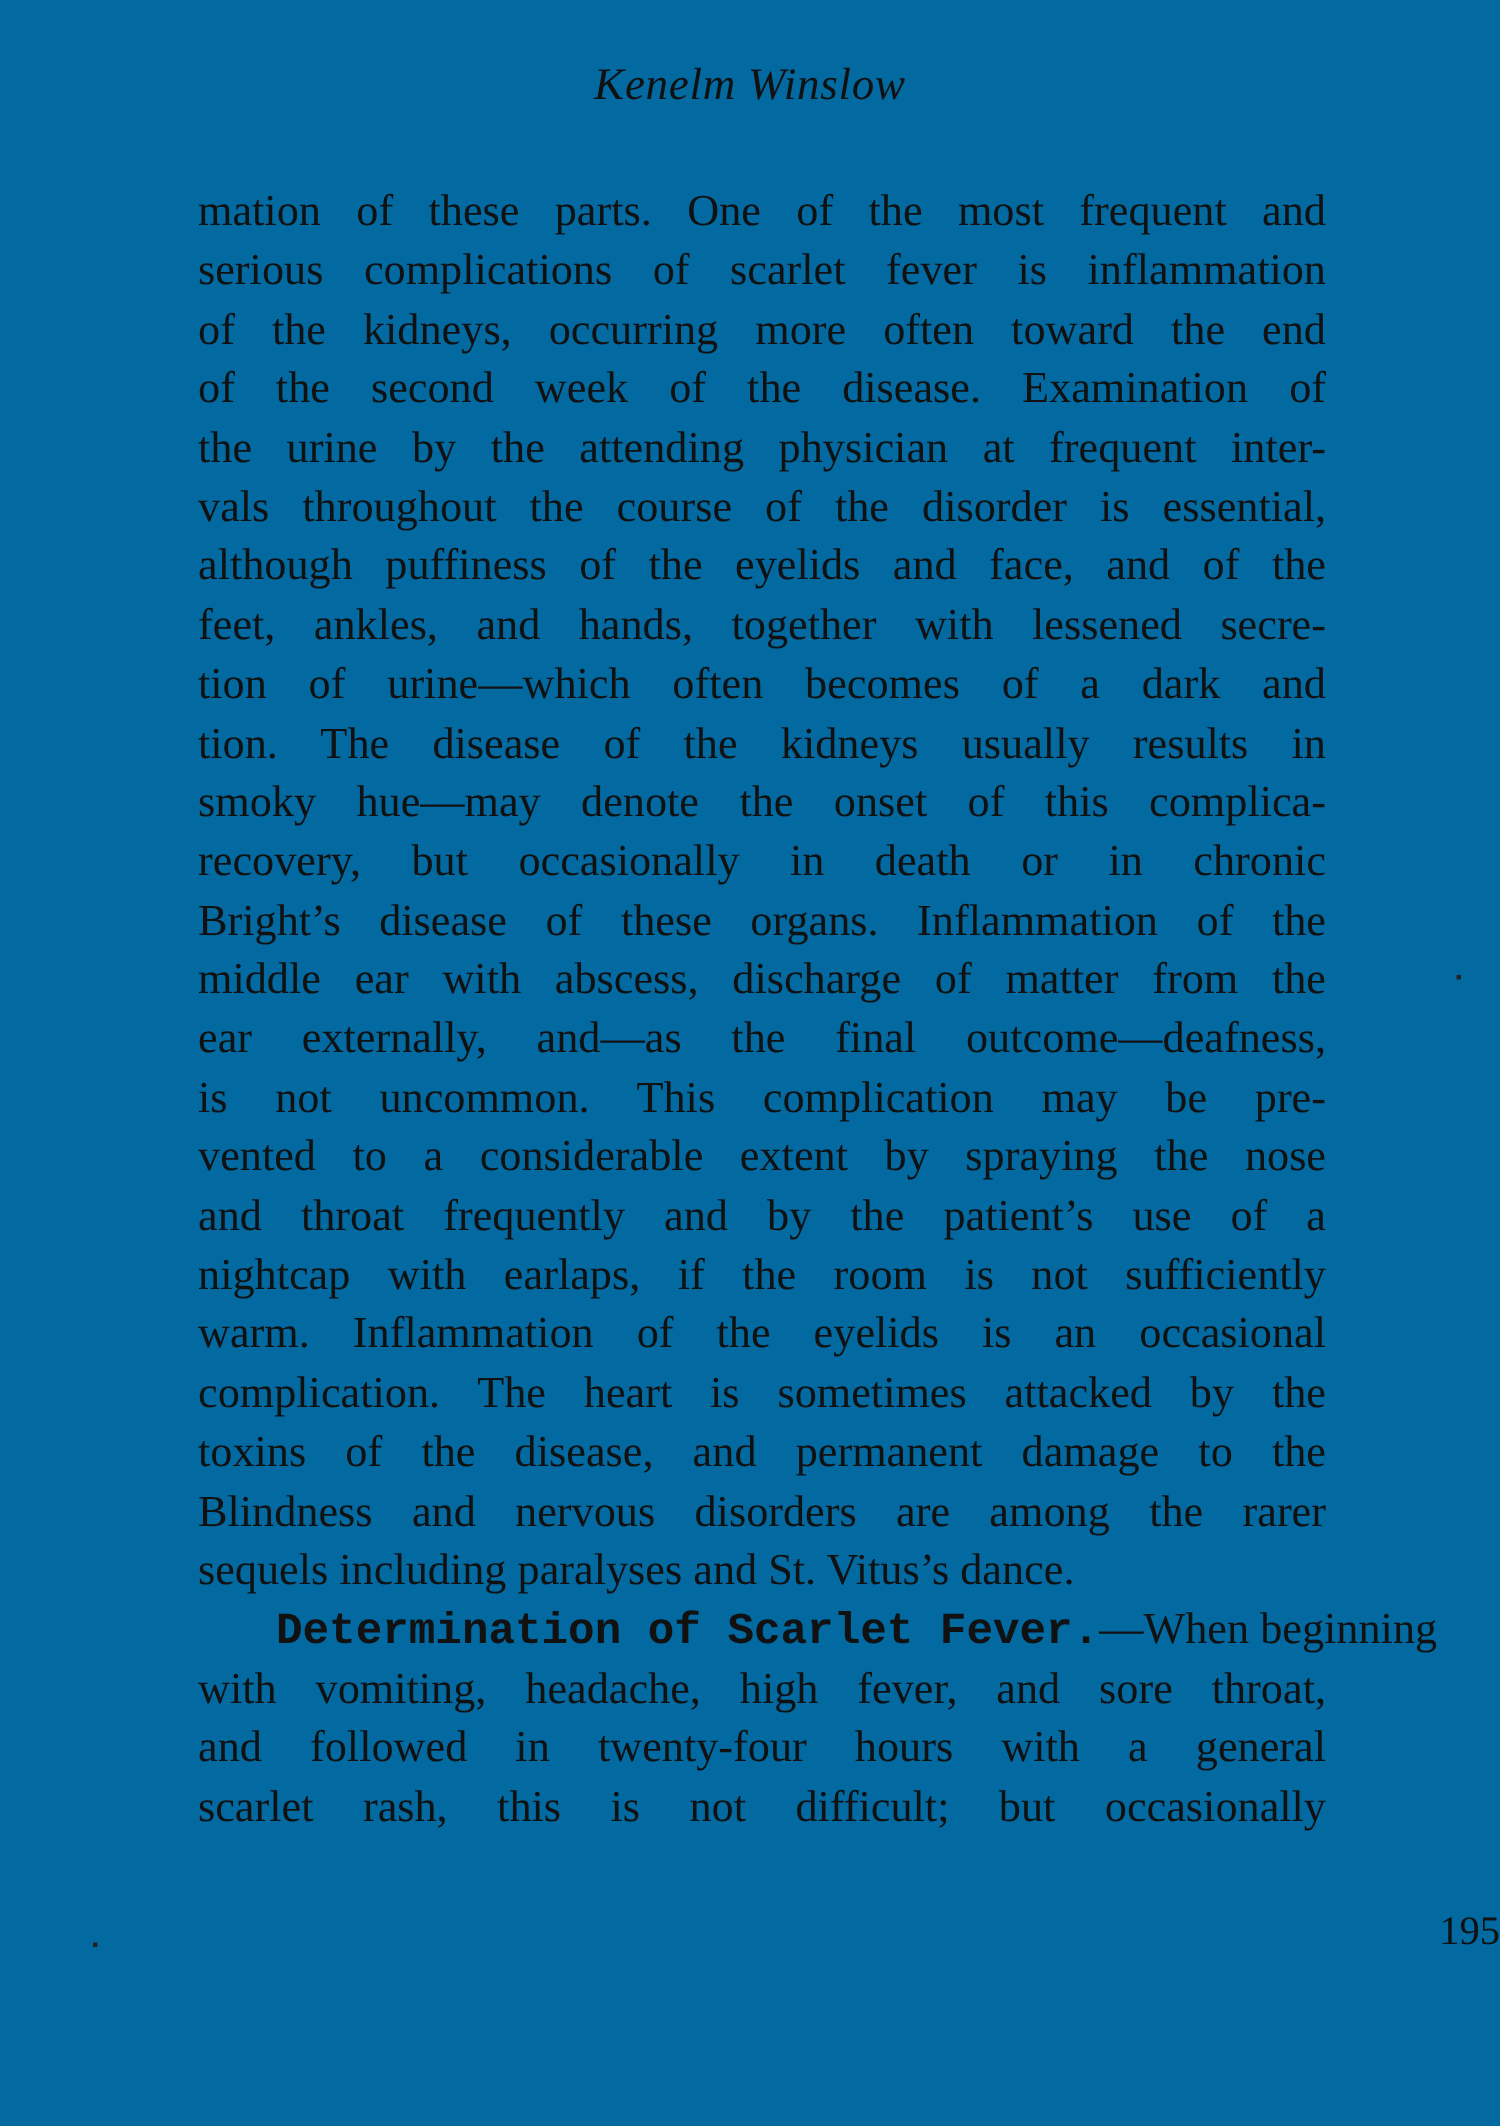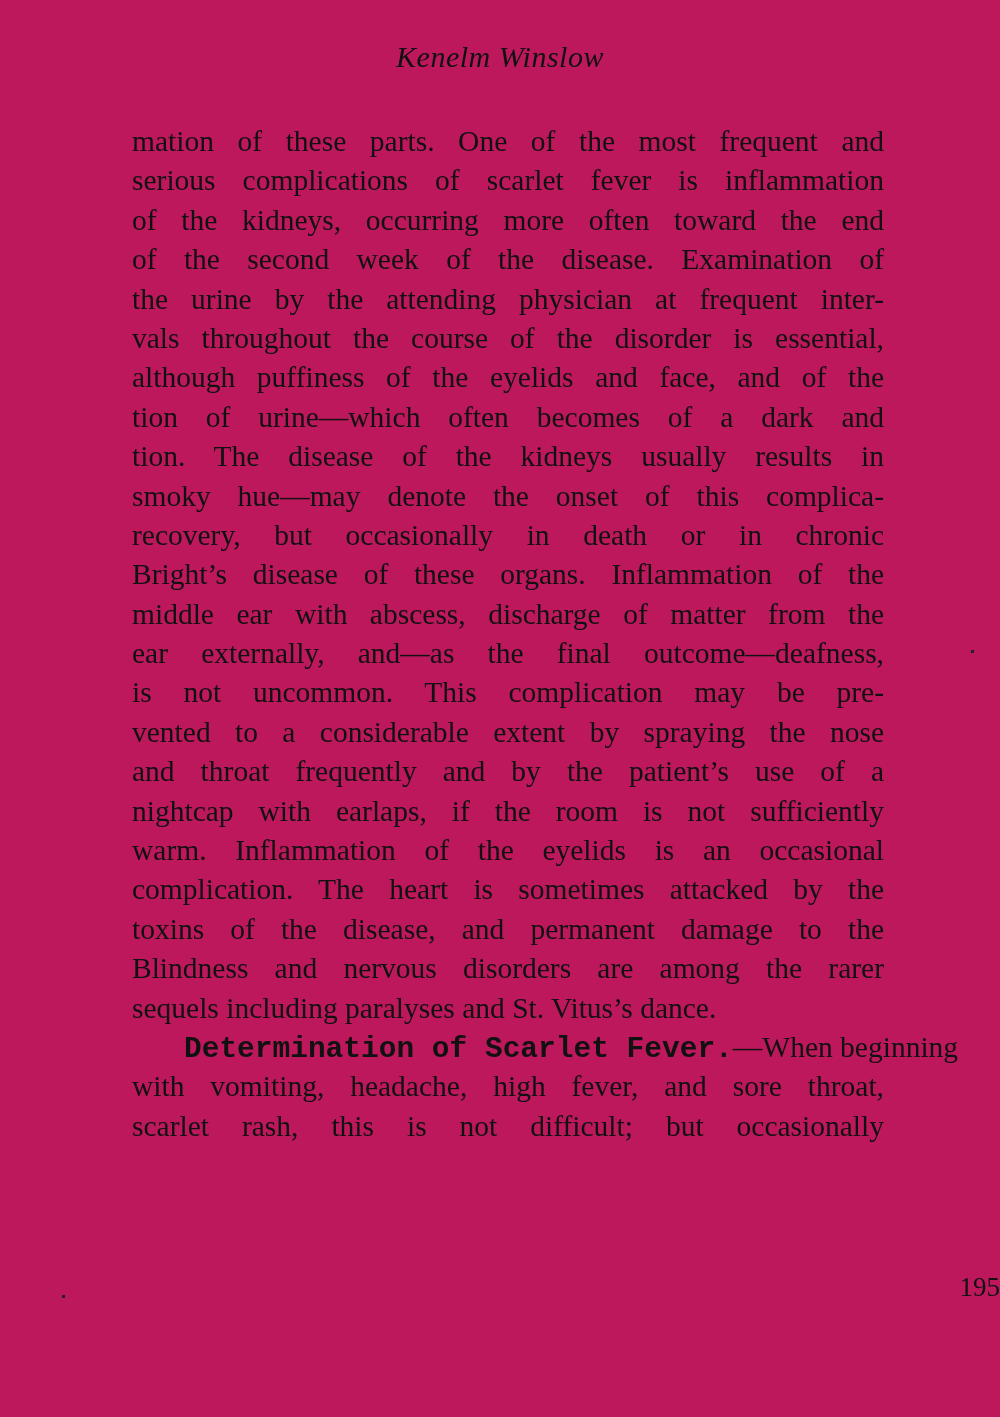--- a/index.html
+++ b/index.html
@@ -1,19 +1,19 @@
 <!DOCTYPE html>
 <html><head>
 <meta charset="utf-8">
 <style>
   html, body { margin: 0; padding: 0; background: #ffffff; }
   body { width: 1000px; height: 1417px; position: relative; overflow: hidden; }
   .page {
     position: absolute; left: 0; top: 0; width: 1000px; height: 1417px;
-    background: #be185d; color: #111111;
+    background: #0369a1; color: #111111;
     font-family: "Liberation Serif", "DejaVu Serif", serif;
   }
   .running-head {
     position: absolute; top: 40px; left: 0; width: 1000px; text-align: center;
     font-style: italic; font-size: 30px; letter-spacing: 0.5px;
   }
   .body-text {
     position: absolute; left: 132px; top: 122px; width: 752px;
     font-size: 29.5px; line-height: 39.4px;
   }
@@ -38,40 +38,42 @@
 
   <div class="body-text">
     <div id="p1">
         <span class="line">mation of these parts.  One of the most frequent and</span>
         <span class="line">serious complications of scarlet fever is inflammation</span>
         <span class="line">of the kidneys, occurring more often toward the end</span>
         <span class="line">of the second week of the disease.  Examination of</span>
         <span class="line">the urine by the attending physician at frequent inter-</span>
         <span class="line">vals throughout the course of the disorder is essential,</span>
         <span class="line">although puffiness of the eyelids and face, and of the</span>
+        <span class="line">feet, ankles, and hands, together with lessened secre-</span>
         <span class="line">tion of urine—which often becomes of a dark and</span>
         <span class="line">tion.  The disease of the kidneys usually results in</span>
         <span class="line">smoky hue—may denote the onset of this complica-</span>
         <span class="line">recovery, but occasionally in death or in chronic</span>
         <span class="line">Bright’s disease of these organs.  Inflammation of the</span>
         <span class="line">middle ear with abscess, discharge of matter from the</span>
         <span class="line">ear externally, and—as the final outcome—deafness,</span>
         <span class="line">is not uncommon.  This complication may be pre-</span>
         <span class="line">vented to a considerable extent by spraying the nose</span>
         <span class="line">and throat frequently and by the patient’s use of a</span>
         <span class="line">nightcap with earlaps, if the room is not sufficiently</span>
         <span class="line">warm.  Inflammation of the eyelids is an occasional</span>
         <span class="line">complication.  The heart is sometimes attacked by the</span>
         <span class="line">toxins of the disease, and permanent damage to the</span>
         <span class="line">Blindness and nervous disorders are among the rarer</span>
         <span class="line last">sequels including paralyses and St. Vitus’s dance.</span>
       </div>
     <div id="p2">
       <span class="line indent"><span class="run-in">Determination of Scarlet Fever.</span><span>—When beginning</span></span>
     <span class="line">with vomiting, headache, high fever, and sore throat,</span>
+        <span class="line">and followed in twenty-four hours with  a general</span>
         <span class="line">scarlet rash, this is not difficult; but occasionally</span>
       </div>
   </div>
 
   <div class="folio">195</div>
 
   <span class="speck" style="left:971px; top:650px;"></span>
   <span class="speck" style="left:62px; top:1295px;"></span>
 </div>
 

